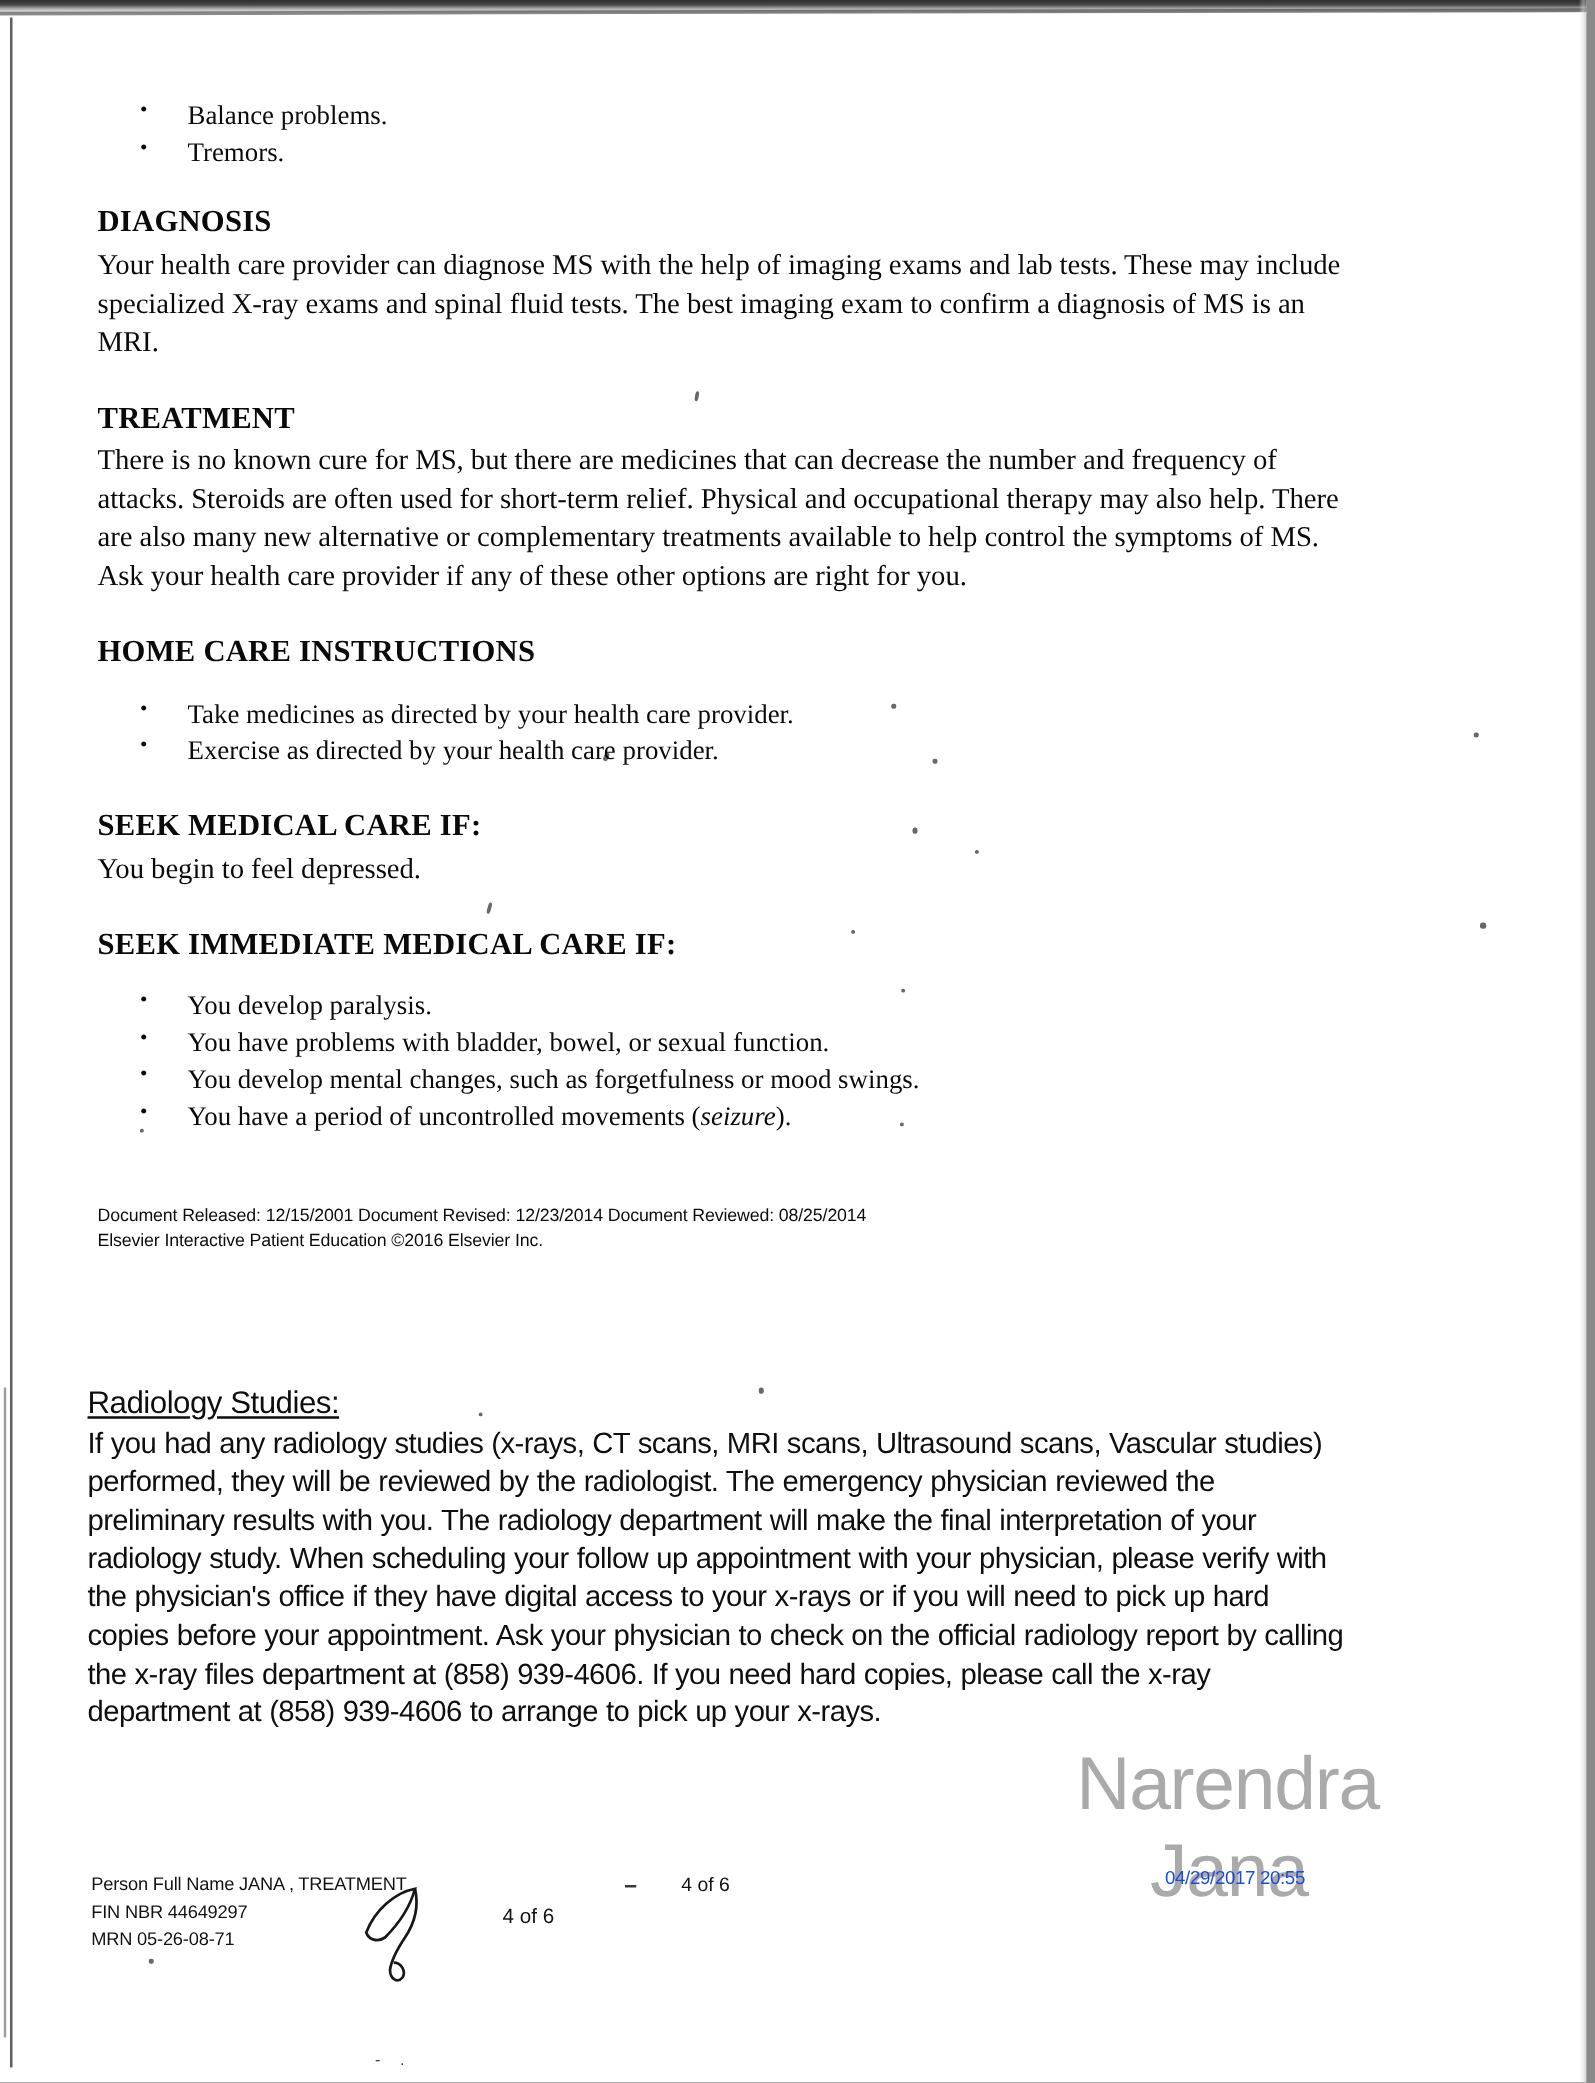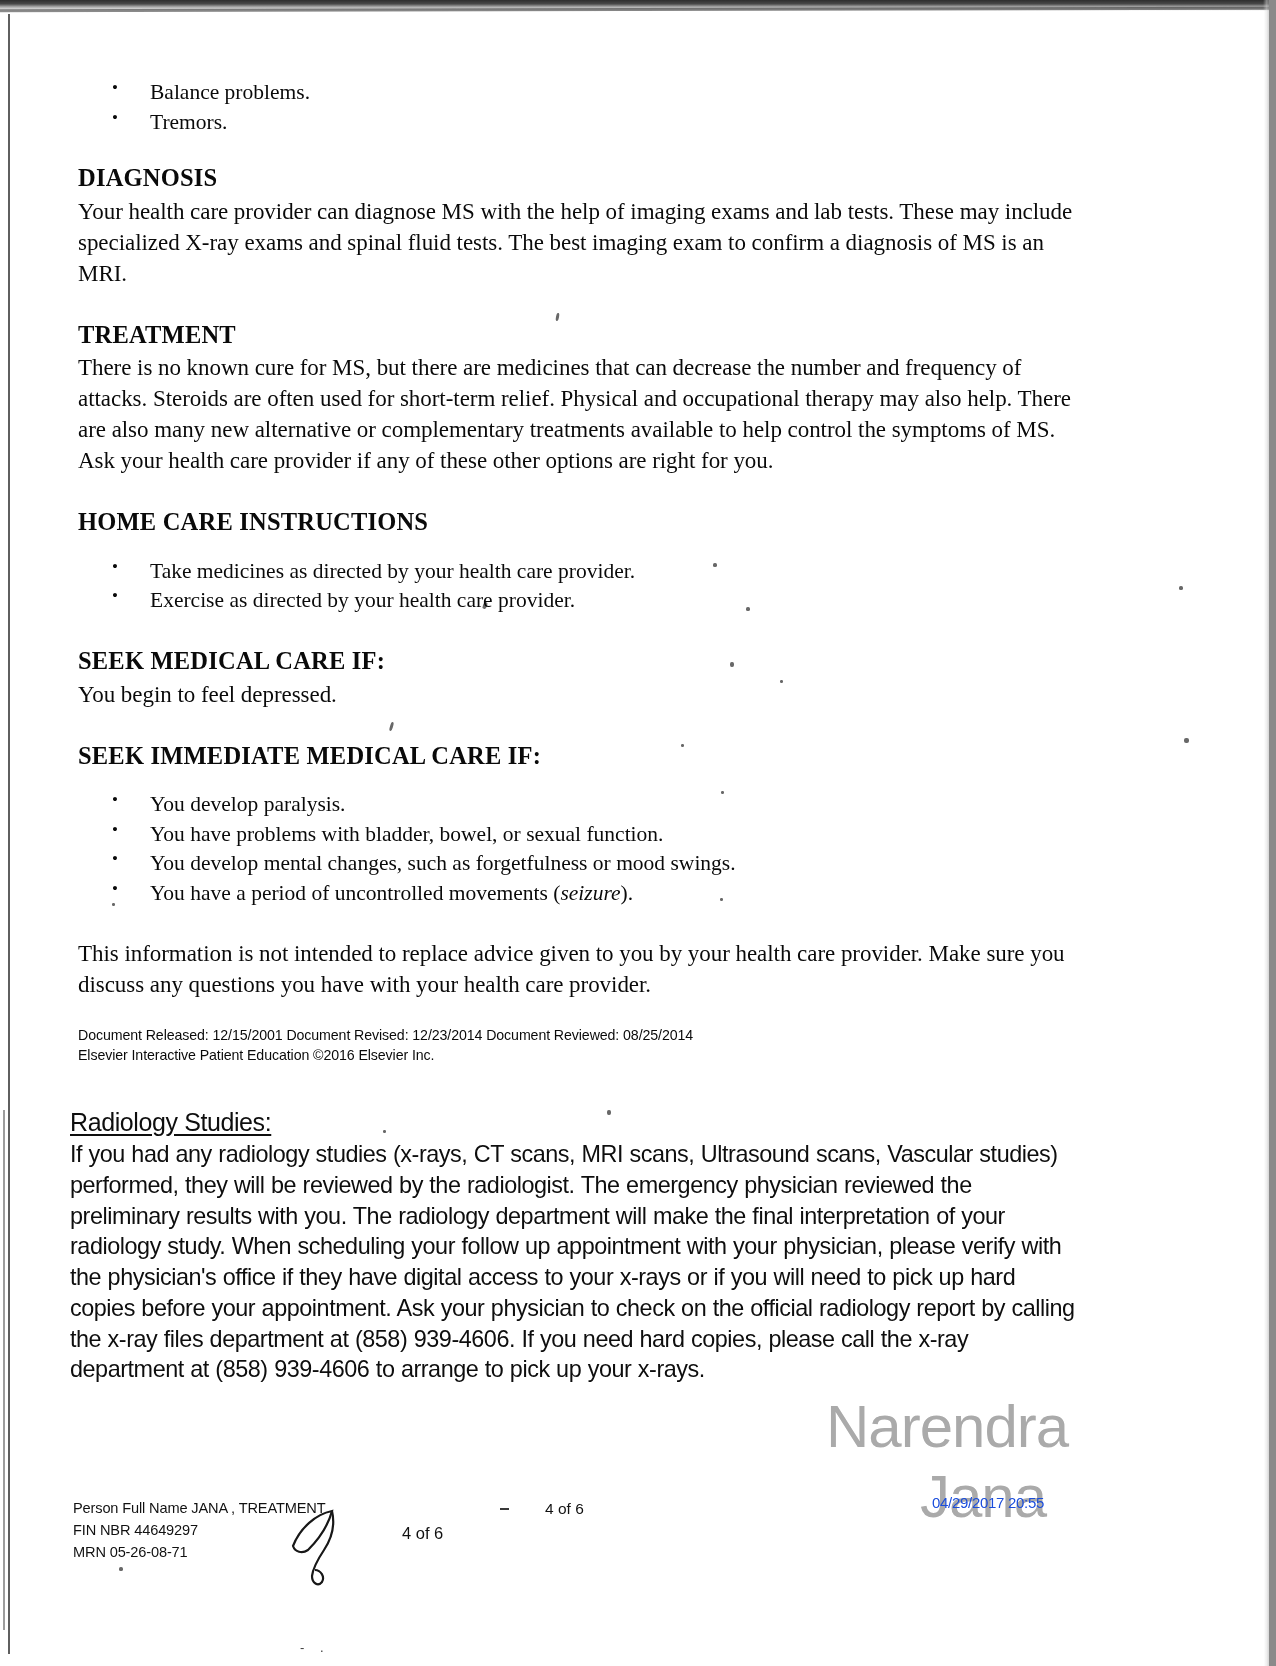--- a/index.html
+++ b/index.html
@@ -284,21 +284,20 @@
     <div class="gap-s"></div>
     <ul class="bl">
       <li>You develop paralysis.</li>
       <li>You have problems with bladder, bowel, or sexual function.</li>
       <li>You develop mental changes, such as forgetfulness or mood swings.</li>
       <li><span>You have a period of uncontrolled movements (</span><span class="ital">seizure</span><span>).</span></li>
     </ul>
 
     <div class="gap-l"></div>
 
-    <p class="para">This information is not intended to replace advice given to you by your health care provider. Make sure you discuss any questions you have with your health care provider.</p>
 
     <div style="height:24px"></div>
 
     <p class="fineprint">Document Released: 12/15/2001 Document Revised: 12/23/2014 Document Reviewed: 08/25/2014</p>
     <p class="fineprint">Elsevier Interactive Patient Education ©2016 Elsevier Inc.</p>
   </div>
 
   <div class="radio-block">
     <h2 class="radio-head">Radiology Studies:</h2>
     <p class="radio-para">If you had any radiology studies (x-rays, CT scans, MRI scans, Ultrasound scans, Vascular studies) performed, they will be reviewed by the radiologist. The emergency physician reviewed the preliminary results with you. The radiology department will make the final interpretation of your radiology study. When scheduling your follow up appointment with your physician, please verify with the physician's office if they have digital access to your x-rays or if you will need to pick up hard copies before your appointment. Ask your physician to check on the official radiology report by calling the x-ray files department at (858) 939-4606. If you need hard copies, please call the x-ray department at (858) 939-4606 to arrange to pick up your x-rays.</p>
@@ -312,18 +311,18 @@
 
   <svg class="signature" viewBox="0 0 70 80" fill="none" xmlns="http://www.w3.org/2000/svg">
     <path d="M5 38 C12 20, 28 6, 44 3 C40 18, 32 30, 20 42 C14 46, 7 44, 5 38 Z" stroke="#1b1b1b" stroke-width="2.2" fill="none"></path>
     <path d="M44 3 C47 16, 44 30, 36 42 C30 51, 25 60, 24 68 C24 75, 30 79, 34 74 C37 69, 33 62, 27 62" stroke="#1b1b1b" stroke-width="2.2" fill="none"></path>
   </svg>
 
   <div class="dash-mark"></div>
   <div class="page-mark-a">4 of 6</div>
   <div class="page-mark-b">4 of 6</div>
 
-  <div class="watermark wm-first" style="color: rgb(169, 169, 169);">Narendra</div>
+  <div class="watermark wm-first" style="color: rgb(169, 169, 169); margin-left: 35px;">Narendra</div>
   <div class="watermark wm-last" style="color: rgb(169, 169, 169);">Jana</div>
   <div class="timestamp">04/29/2017 20:55</div>
 
   <div class="bottom-specks">- .</div>
 </div>
 
 </body></html>

